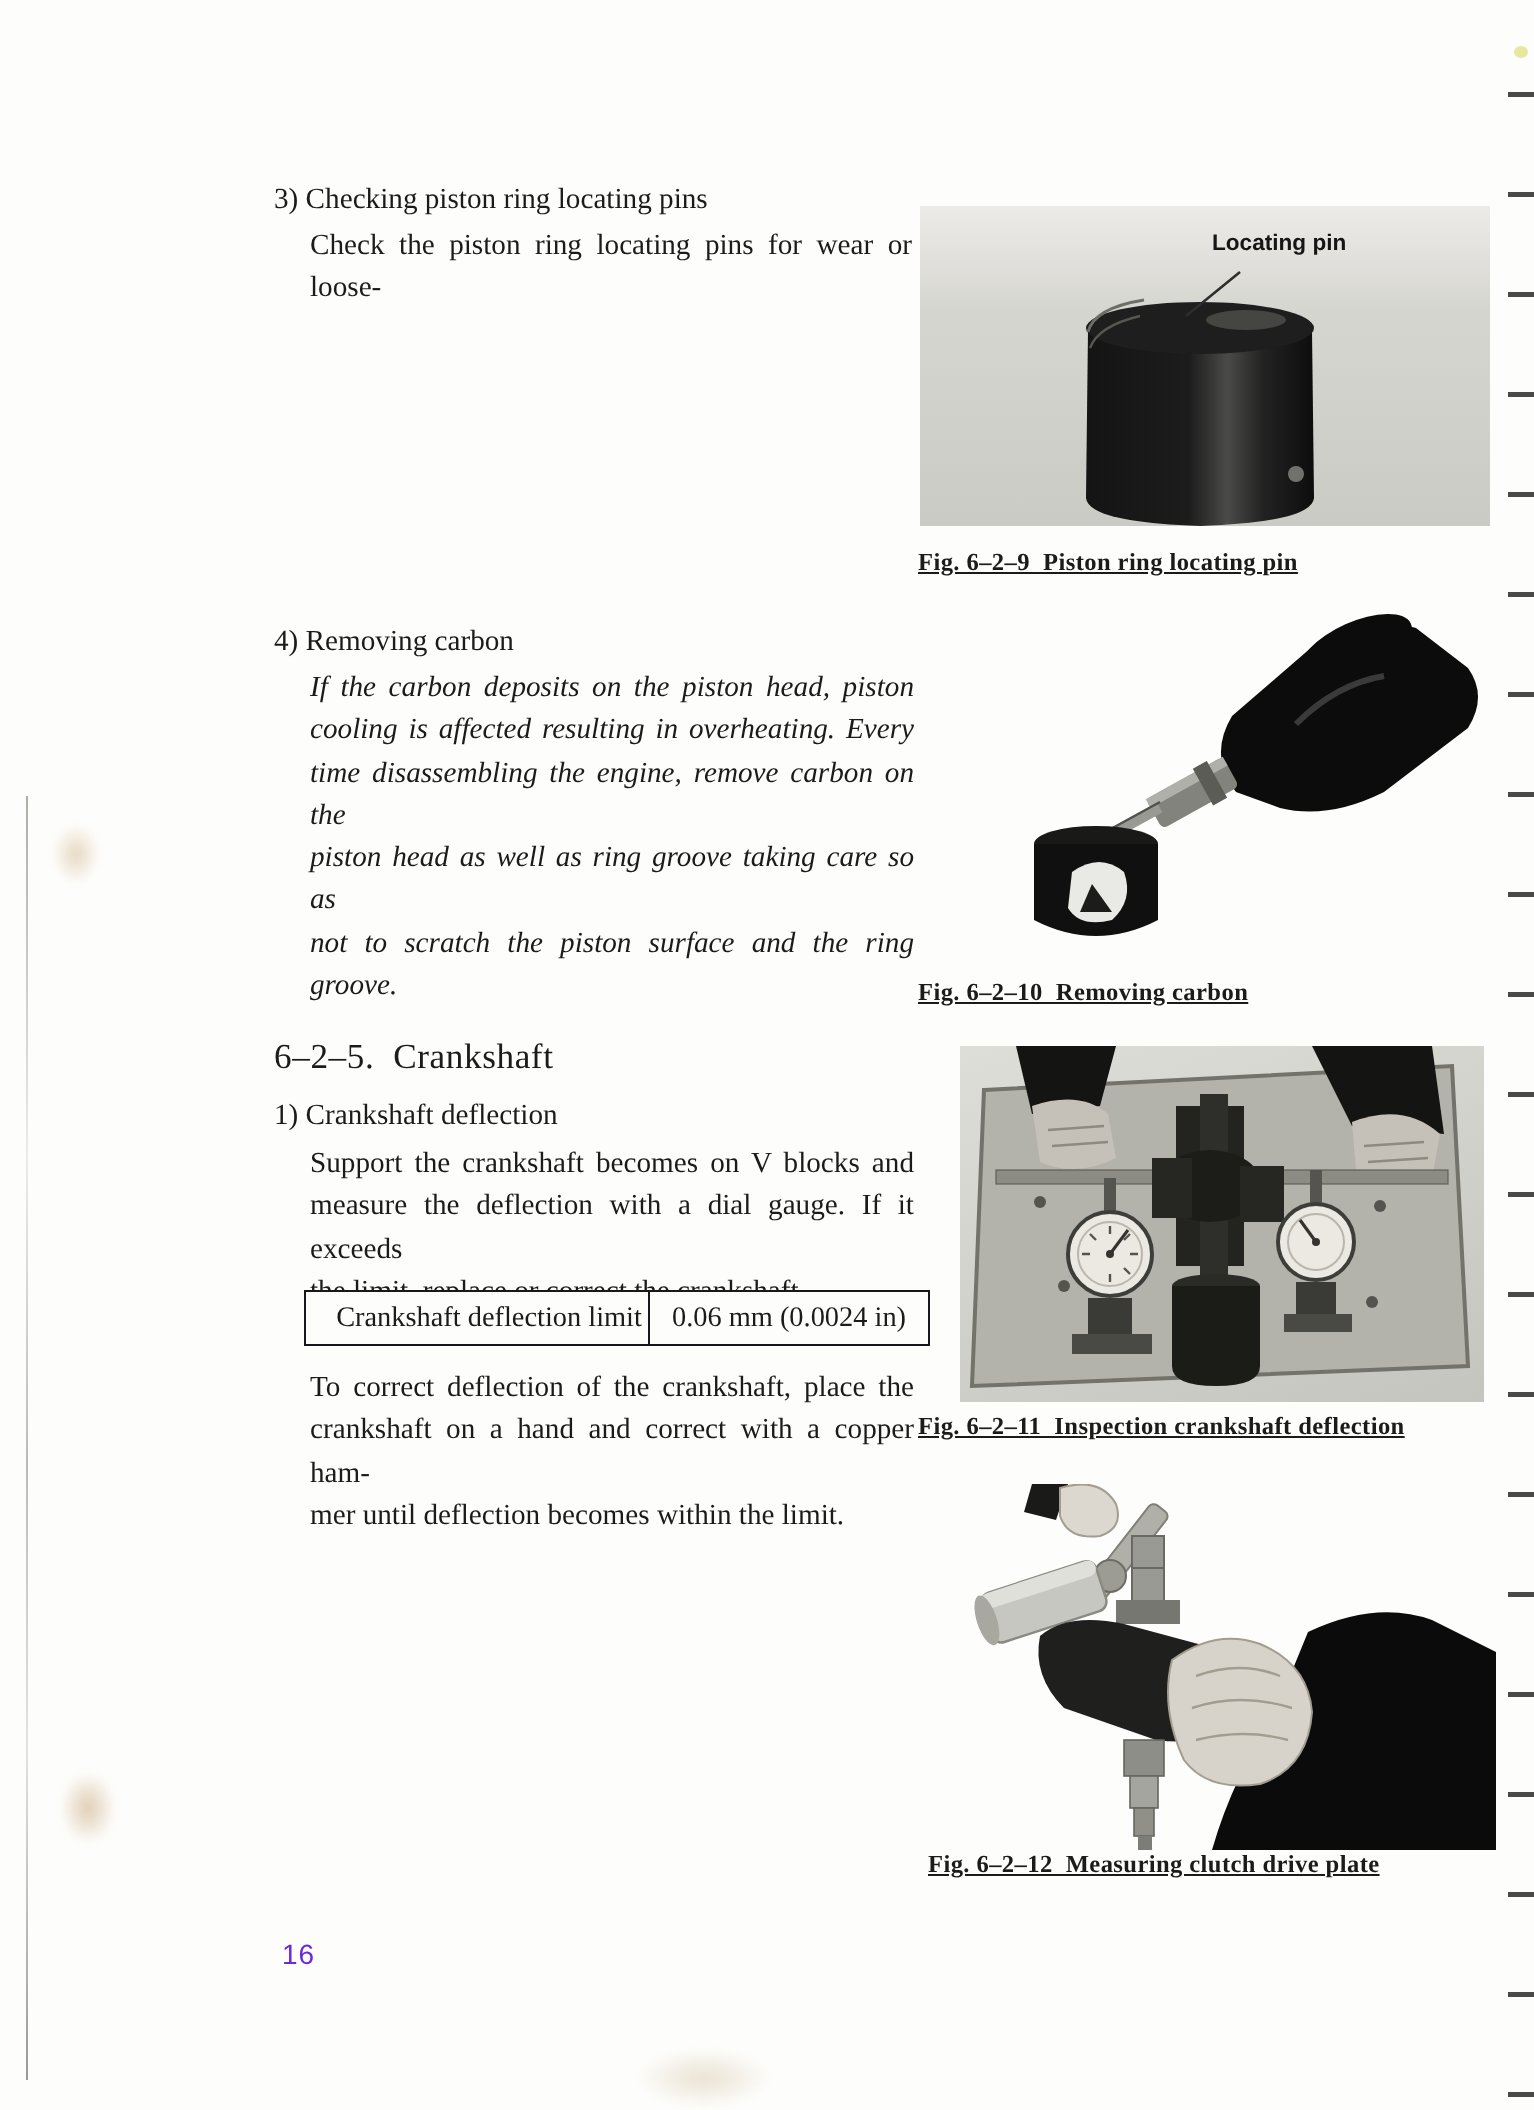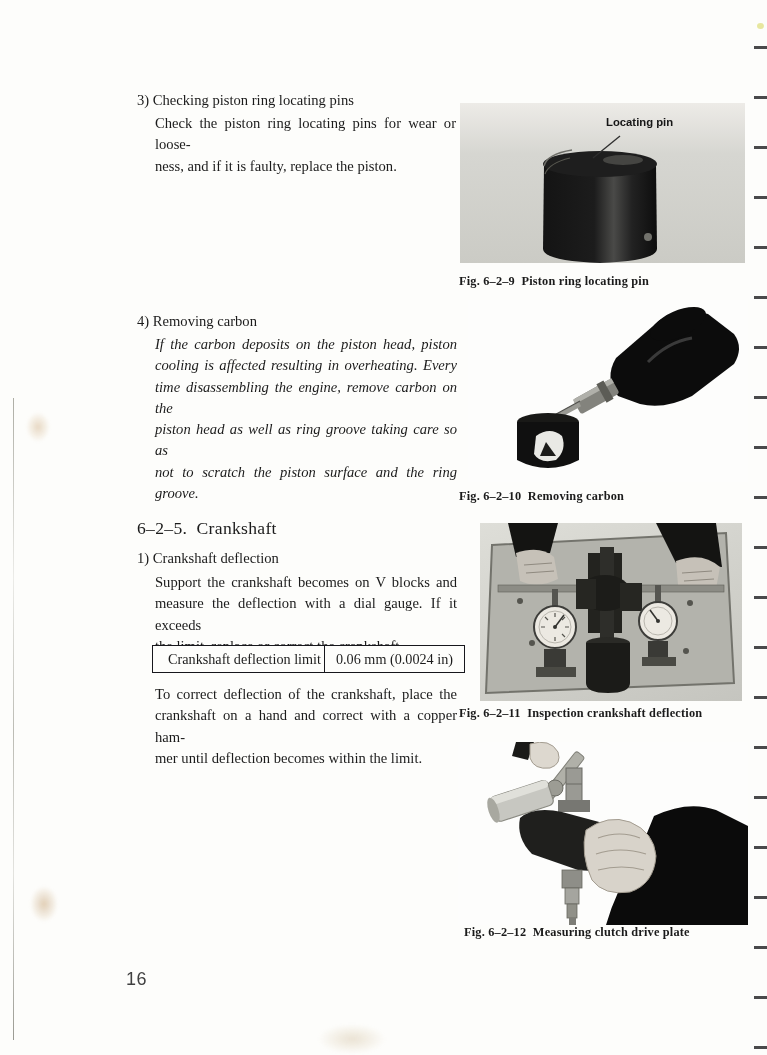--- a/index.html
+++ b/index.html
@@ -10,38 +10,38 @@
     font-family:"Liberation Serif", serif; color:#1b1b1b;
   }
   .abs { position:absolute; }
 
   
   .item-head { font-size:14.6px; white-space:pre-wrap; }
   .body-col  { font-size:14.6px; line-height:21.3px; }
   .tline { text-align:justify; text-align-last:justify; }
   .tlast { text-align-last:left; }
   .sec-head { font-size:17.6px; letter-spacing:.3px; white-space:pre-wrap; }
-  .caption { font-weight:bold; font-size:12.3px; letter-spacing:.2px; white-space:pre-wrap; }
+  .caption { font-weight:bold; font-size:12.3px; letter-spacing:.2px; white-space:pre-wrap;text-decoration:underline; }
 
   
   .tbl { display:flex; border:1.6px solid #17171c; height:28px; background:#fdfdfb; }
   .tbl .c1 { width:160px; border-right:1.4px solid #17171c; display:flex; align-items:center; justify-content:center; font-size:14.2px;margin-left:12px; }
   .tbl .c2 { width:139px; display:flex; align-items:center; justify-content:center; font-size:14.2px; }
 
   
   .photo1 { left:460px; top:103px; width:285px; height:160px;
             background:linear-gradient(#edebe7, #d6d6d1 32%, #cbcbc5 100%); }
   .photo2 { left:468px; top:300px; width:280px; height:182px; background:#fdfdfc; }
   .photo3 { left:480px; top:523px; width:262px; height:178px;
             background:linear-gradient(160deg,#dedeD8,#c5c5bf); }
   .photo4 { left:458px; top:742px; width:290px; height:183px; background:#fdfdfc; }
   .pin-label { font-family:"Liberation Sans", sans-serif; font-weight:bold;
                font-size:11.3px; color:#161616; }
 
-  .pageno { font-family:"Liberation Sans", sans-serif; font-size:18px; color:#404040; letter-spacing:.5px; }
+  .pageno { font-family:"Liberation Sans", sans-serif; font-size:14px; color:#6d28d9; letter-spacing:.5px;margin-left:15px; }
 
   
   .edge-dashes { position:absolute; right:0; top:46px; width:13px; height:1004px;
     background:repeating-linear-gradient(to bottom, rgba(42,42,44,.85) 0 2.6px, transparent 2.6px 50px); }
   .edge-dot { position:absolute; right:3px; top:23px; width:7px; height:6px; border-radius:50%;
     background:#e3e38e; opacity:.85; }
   .edge-line { position:absolute; left:13px; top:398px; width:1.4px; height:642px;
     background:linear-gradient(to bottom, rgba(108,108,94,.55), rgba(108,108,94,.12) 28%,
       rgba(108,108,94,.45) 52%, rgba(108,108,94,.18) 74%, rgba(88,88,76,.6)); }
   .smudge { position:absolute; border-radius:50%; filter:blur(1.5px); }
@@ -53,21 +53,20 @@
     background:radial-gradient(closest-side, rgba(188,160,110,.28), rgba(188,160,110,0)); }
 </style>
 </head>
 <body>
 
 <div class="sheet">
 
   <div class="abs item-head" style="left:137px; top:92px;">3) Checking piston ring locating pins</div>
   <div class="abs body-col" style="left:155px; top:113px; width:301px;">
       <div class="tline">Check the piston ring locating pins for wear or loose-</div>
-      <div class="tline tlast">ness, and if it is faulty, replace the piston.</div>
     </div>
 
   <div class="abs photo1">
     <svg width="285" height="166" viewBox="0 0 285 166">
       <defs>
         <linearGradient id="g1" x1="0" y1="0" x2="1" y2="0">
           <stop offset="0" stop-color="#141414"></stop>
           <stop offset="0.45" stop-color="#1c1c1c"></stop>
           <stop offset="0.62" stop-color="#4a4a48"></stop>
           <stop offset="0.78" stop-color="#222222"></stop>

